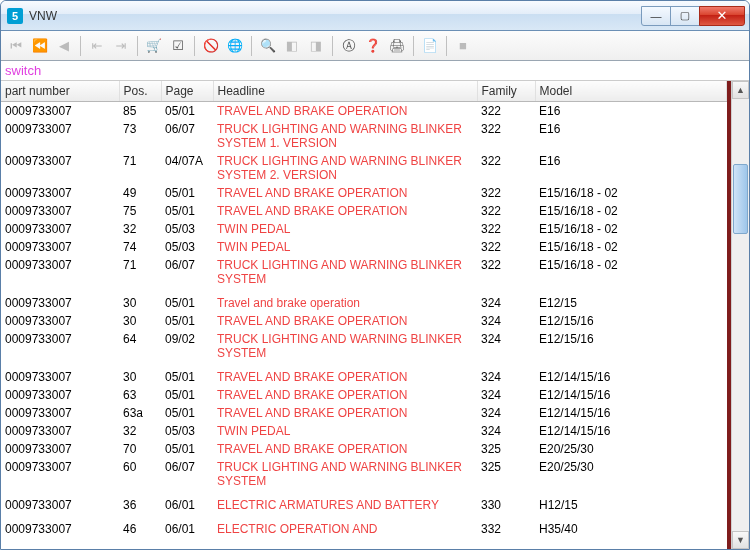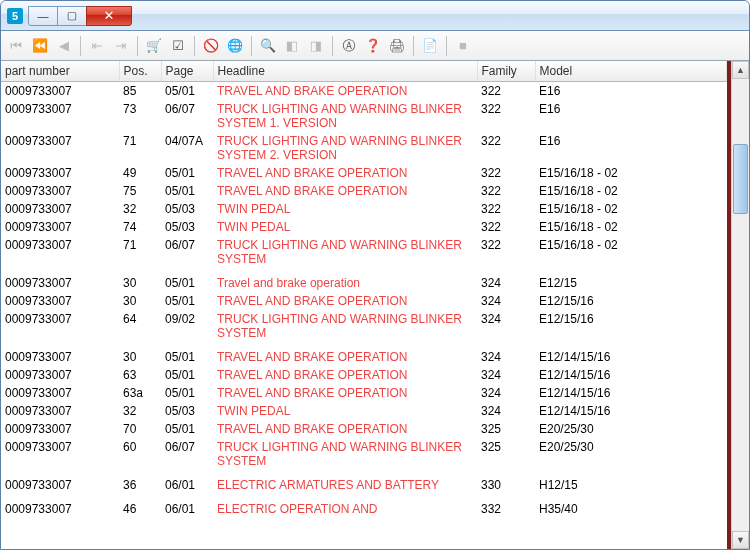--- a/index.html
+++ b/index.html
@@ -136,20 +136,21 @@
   border-radius: 2px;
 }
 .rowgap td { height: 6px; }
 </style>
 </head>
 <body>
 
 <div class="window">
   <div class="titlebar">
     <div class="app-icon">5</div>
+    <div class="title-text">VNW</div>
     <div class="win-controls">
       <div class="win-btn min">—</div>
       <div class="win-btn">▢</div>
       <div class="win-btn close">✕</div>
     </div>
   </div>
 
   <div class="toolbar" id="toolbar">
       <div class="tb-btn dis">⏮</div>
       <div class="tb-btn dis">⏪</div>
@@ -170,20 +171,21 @@
       <div class="tb-sep"></div>
       <div class="tb-btn">Ⓐ</div>
       <div class="tb-btn">❓</div>
       <div class="tb-btn">🖨</div>
       <div class="tb-sep"></div>
       <div class="tb-btn dis">📄</div>
       <div class="tb-sep"></div>
       <div class="tb-btn dis">■</div>
     </div>
 
+  <div class="search-label">switch</div>
 
   <div class="grid-wrap">
     <div class="grid">
       <table>
         <colgroup id="colgroup">
             <col style="width: 118px;">
             <col style="width: 42px;">
             <col style="width: 52px;">
             <col style="width: 264px;">
             <col style="width: 58px;">

